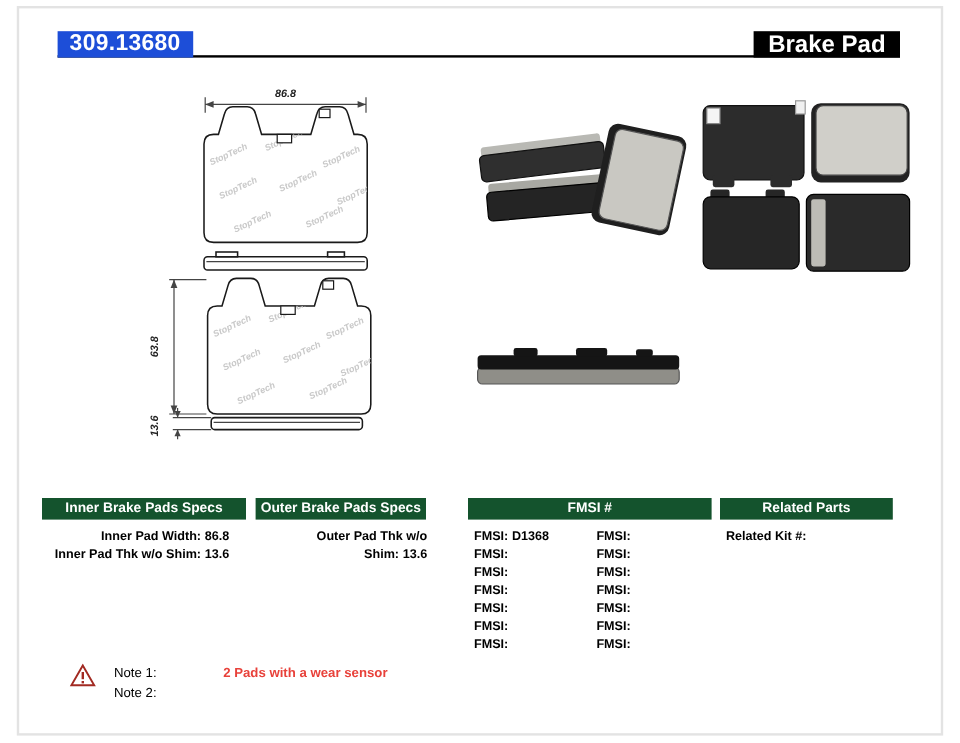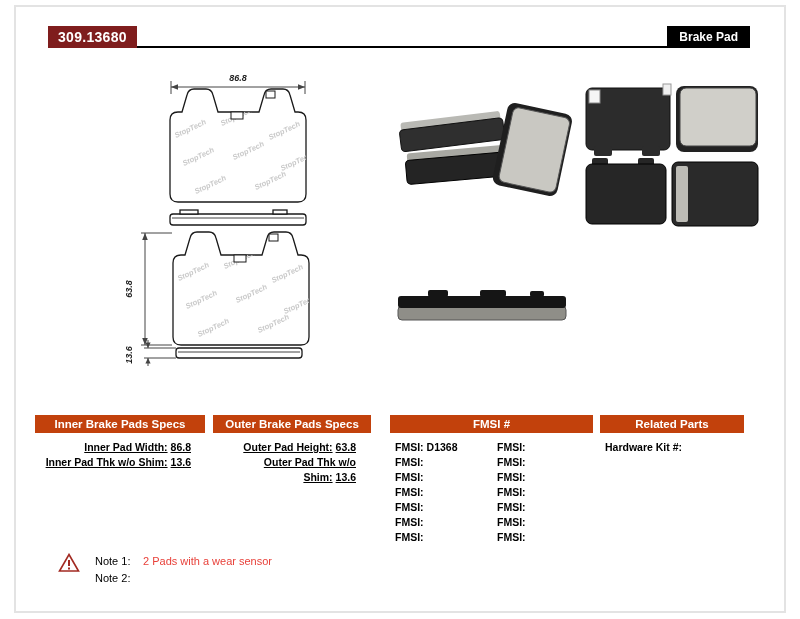--- a/index.html
+++ b/index.html
@@ -2,44 +2,44 @@
 <html><head>
 <meta charset="utf-8">
 <style>
   * { margin:0; padding:0; box-sizing:border-box; }
   html,body { width:800px; height:619px; background:#fff; font-family:"Liberation Sans", sans-serif; color:#000; }
   body { position:relative; overflow:hidden; }
   .frame { position:absolute; left:14px; top:5px; right:14px; bottom:6px; border:2px solid #e3e3e3; pointer-events:none; }
 
   
   .header { position:absolute; left:48px; top:26px; width:702px; height:22px; border-bottom:2px solid #000; }
-  .part-box { position:absolute; left:0; top:0; height:22px; background:#7f1d1d; color:#fff;
-              font-weight:bold; font-size:14px; display:flex; align-items:center; padding:0 10px; letter-spacing:.3px; }
+  .part-box { position:absolute; left:0; top:0; height:22px; background:#1d4ed8; color:#fff;
+              font-weight:bold; font-size:19px; display:flex; align-items:center; padding:0 10px; letter-spacing:.3px; }
   .title-box { position:absolute; right:0; top:0; height:22px; background:#000; color:#fff;
-               font-weight:bold; font-size:12px; display:flex; align-items:center; padding:0 12px; }
+               font-weight:bold; font-size:20px; display:flex; align-items:center; padding:0 12px; }
 
   
   .drawing-svg { position:absolute; left:118px; top:68px; }
   .photo-svg   { position:absolute; left:380px; top:72px; }
   .dim-text { font-size:9px; font-style:italic; font-weight:bold; fill:#222; }
   .wm { font-size:7.5px; font-style:italic; font-weight:bold; fill:#c9c9c9; }
   .ln { stroke:#444; stroke-width:1; fill:none; }
   .plate { fill:#fff; stroke:#1a1a1a; stroke-width:1.3; }
 
   
-  .col-header { position:absolute; top:415px; height:18px; background:#c2410c; color:#fff;
+  .col-header { position:absolute; top:415px; height:18px; background:#14532d; color:#fff;
                 font-weight:bold; font-size:11.5px; display:flex; align-items:center; justify-content:center; }
   .spec-col { position:absolute; top:440px; font-size:10.5px; font-weight:bold; line-height:15px; }
-  .spec-col.right { text-align:right;text-decoration:underline; }
+  .spec-col.right { text-align:right; }
   .val { margin-left:3px; }
 
   
   .warn-icon { position:absolute; left:58px; top:553px; }
   .note-lbl { position:absolute; font-size:11px; font-weight:normal; }
-  .note-red { position:absolute; font-size:11px; font-weight:normal; color:#e8413a; }
+  .note-red { position:absolute; font-size:11px; font-weight:bold; color:#e8413a;margin-left:43px; }
 </style>
 </head>
 <body>
 
 <div class="frame"></div>
 
 <div class="header">
   <div class="part-box">309.13680</div>
   <div class="title-box">Brake Pad</div>
 </div>
@@ -157,31 +157,30 @@
   <g>
     <rect x="18" y="234" width="168" height="14" rx="4" fill="#8f8e88" stroke="#555"></rect>
     <rect x="18" y="224" width="168" height="12" rx="3" fill="#151515"></rect>
     <rect x="48" y="218" width="20" height="7" rx="2" fill="#151515"></rect>
     <rect x="100" y="218" width="26" height="7" rx="2" fill="#151515"></rect>
     <rect x="150" y="219" width="14" height="6" rx="2" fill="#151515"></rect>
   </g>
 </svg>
 
 <div class="col-header" style="left:35px; width:170px;">Inner Brake Pads Specs</div>
-<div class="col-header" style="left:213px; width:158px;">Outer Brake Pads Specs</div>
+<div class="col-header" style="left:213px; width:142px;">Outer Brake Pads Specs</div>
 <div class="col-header" style="left:390px; width:203px;">FMSI #</div>
 <div class="col-header" style="left:600px; width:144px;">Related Parts</div>
 
 <div class="spec-col right" style="left:35px; width:156px;">
   <div><span>Inner Pad Width:</span><span class="val">86.8</span></div>
   <div><span>Inner Pad Thk w/o Shim:</span><span class="val">13.6</span></div>
 </div>
 
 <div class="spec-col right" style="left:213px; width:143px;">
-  <div><span>Outer Pad Height:</span><span class="val">63.8</span></div>
   <div><span>Outer Pad Thk w/o Shim:</span><span class="val">13.6</span></div>
 </div>
 
 <div class="spec-col" style="left:395px; width:100px;">
   <div><span>FMSI:</span><span class="val">D1368</span></div>
   <div><span>FMSI:</span><span class="val"></span></div>
   <div><span>FMSI:</span><span class="val"></span></div>
   <div><span>FMSI:</span><span class="val"></span></div>
   <div><span>FMSI:</span><span class="val"></span></div>
   <div><span>FMSI:</span><span class="val"></span></div>
@@ -192,21 +191,21 @@
   <div><span>FMSI:</span><span class="val"></span></div>
   <div><span>FMSI:</span><span class="val"></span></div>
   <div><span>FMSI:</span><span class="val"></span></div>
   <div><span>FMSI:</span><span class="val"></span></div>
   <div><span>FMSI:</span><span class="val"></span></div>
   <div><span>FMSI:</span><span class="val"></span></div>
   <div><span>FMSI:</span><span class="val"></span></div>
 </div>
 
 <div class="spec-col" style="left:605px; width:160px;">
-  <div><span>Hardware Kit #:</span><span class="val"></span></div>
+  <div><span>Related Kit #:</span><span class="val"></span></div>
 </div>
 
 <svg class="warn-icon" width="22" height="20" viewBox="0 0 22 20">
   <polygon points="11,1.5 20.5,18 1.5,18" fill="#fff" stroke="#a22a22" stroke-width="1.6"></polygon>
   <rect x="10" y="7" width="2" height="6" fill="#a22a22"></rect>
   <rect x="10" y="14.5" width="2" height="2" fill="#a22a22"></rect>
 </svg>
 <span class="note-lbl" style="left:95px; top:555px;">Note 1:</span>
 <span class="note-red" style="left:143px; top:555px;">2 Pads with a wear sensor</span>
 <span class="note-lbl" style="left:95px; top:572px;">Note 2:</span>

